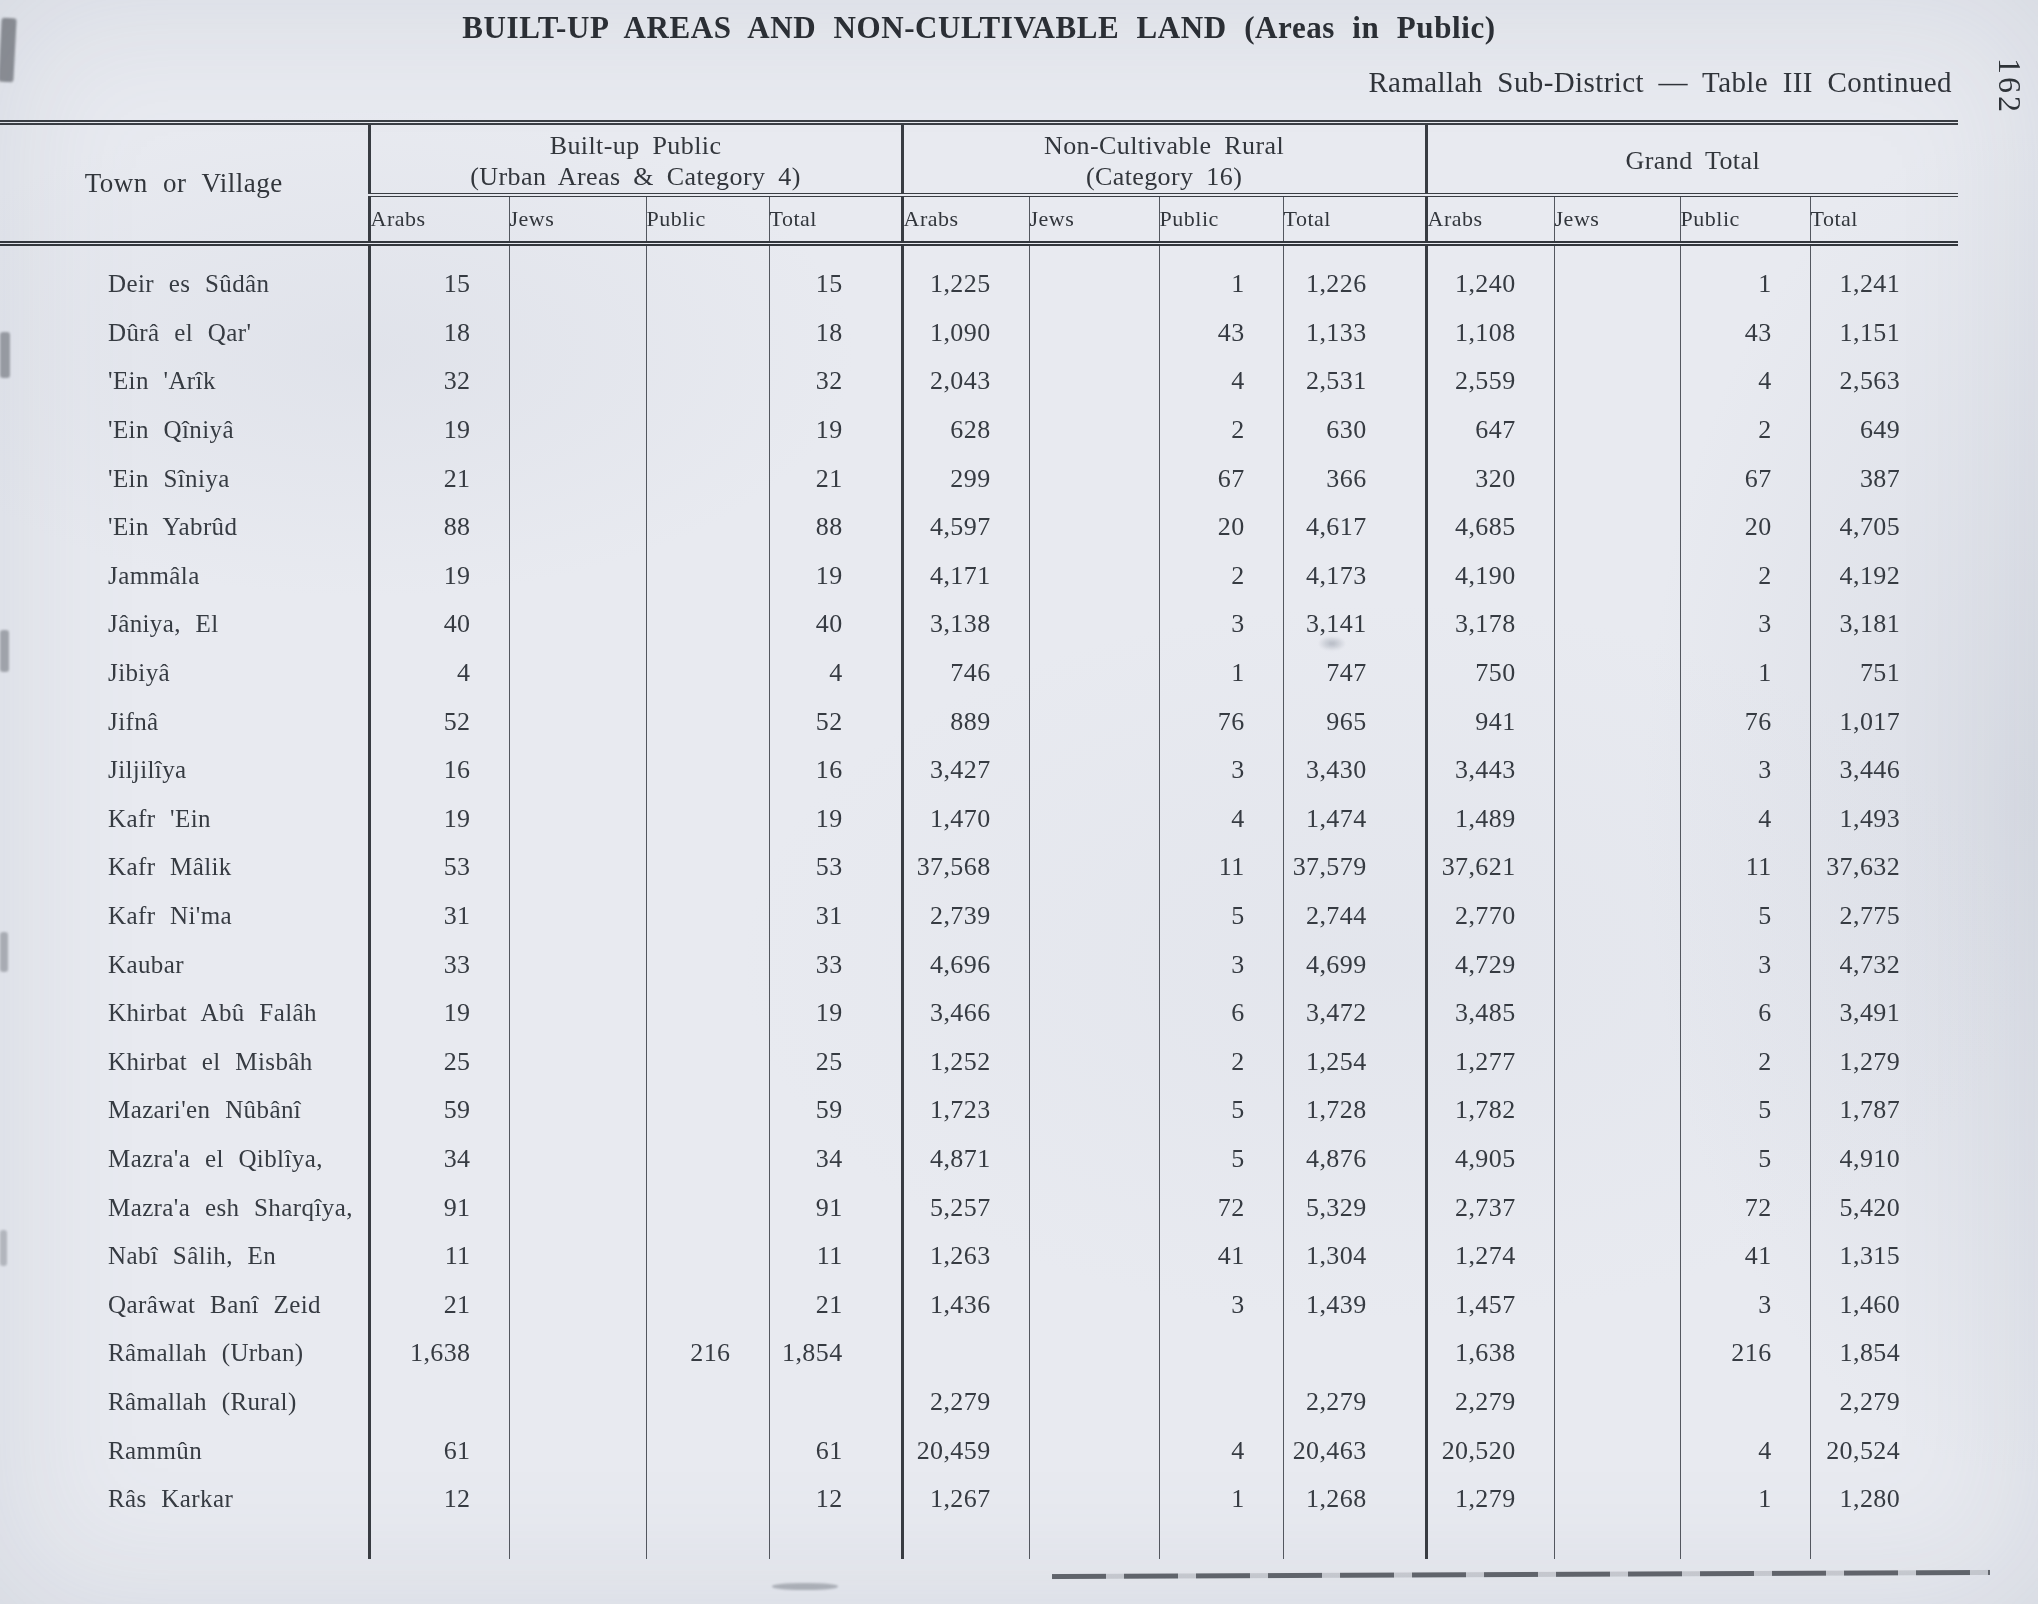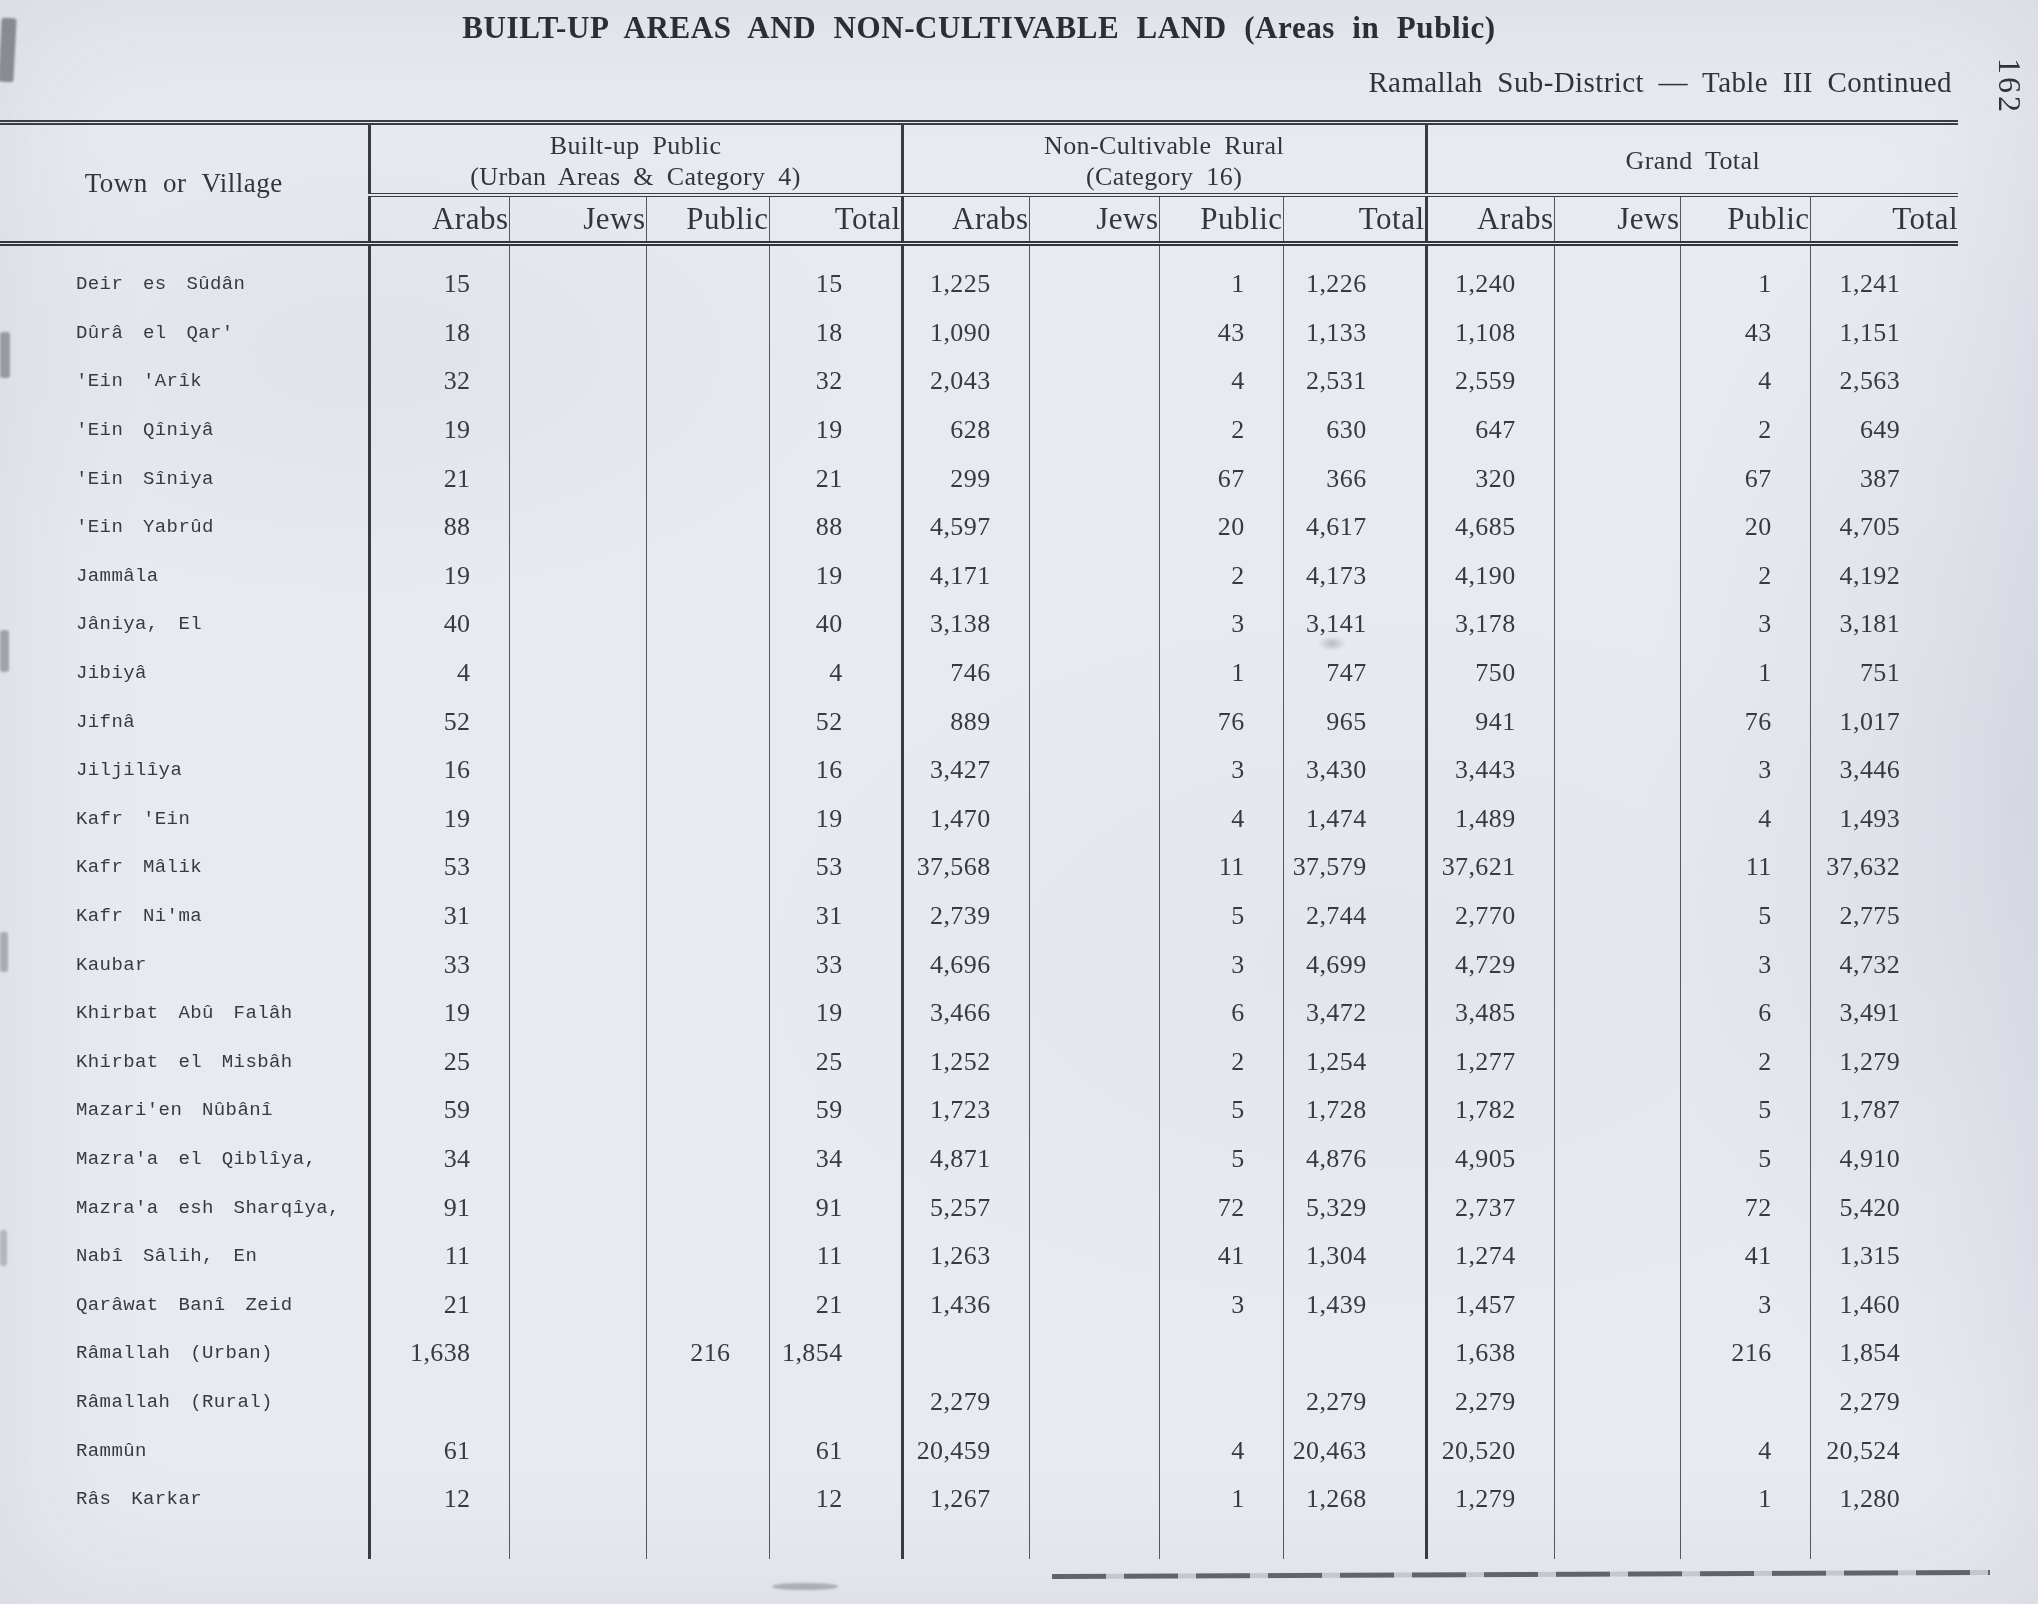--- a/index.html
+++ b/index.html
@@ -77,38 +77,37 @@
     font-size: 26px;
     word-spacing: 6px;
     letter-spacing: 0.4px;
     text-align: center;
     border-bottom: 4px double #3a3e44;
   }
   .group-th .gl1 { line-height: 31px; margin-top: 3px; }
   .group-th .gl2 { line-height: 31px; }
   .sub-th {
     height: 44px;
-    font-size: 31px;
+    font-size: 22px;
     letter-spacing: 0.5px;
-    text-align: right;
+    text-align: left;
     border-bottom: 5px double #33373d;
   }
 
   tbody td {
     height: 48.6px;
     font-size: 26px;
     color: #363b42;
     letter-spacing: 0.4px;
   }
   td.town {
-    padding-left: 76px;
-    font-size: 19px;
+    padding-left: 108px;
+    font-size: 25px;
     word-spacing: 8px;
     white-space: nowrap;
-    font-family: Liberation Mono, monospace;
   }
   .num { text-align: right; padding-right: 38px; }
   .total-col { padding-right: 58px; }
   .g-start { border-left: 3.5px solid #383c42; }
   .thin { border-left: 1.7px solid #53575f; }
 
   
   .artifact { position: absolute; pointer-events: none; }
   .edge-mark { background: #42464d; border-radius: 3px; filter: blur(1px); }
   .a1 { left: 0;  top: 18px;   width: 15px; height: 64px; opacity: .55; transform: rotate(3deg); }

